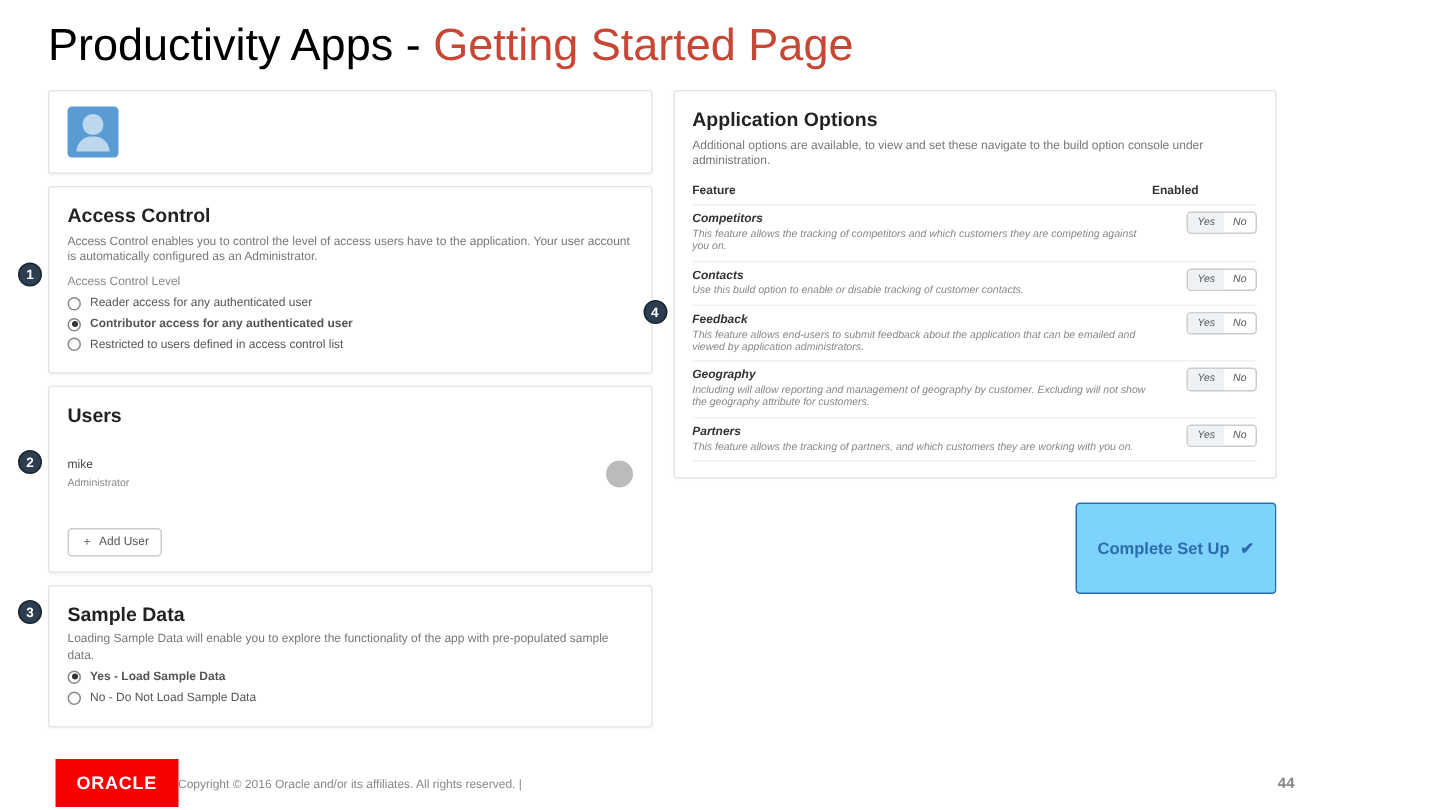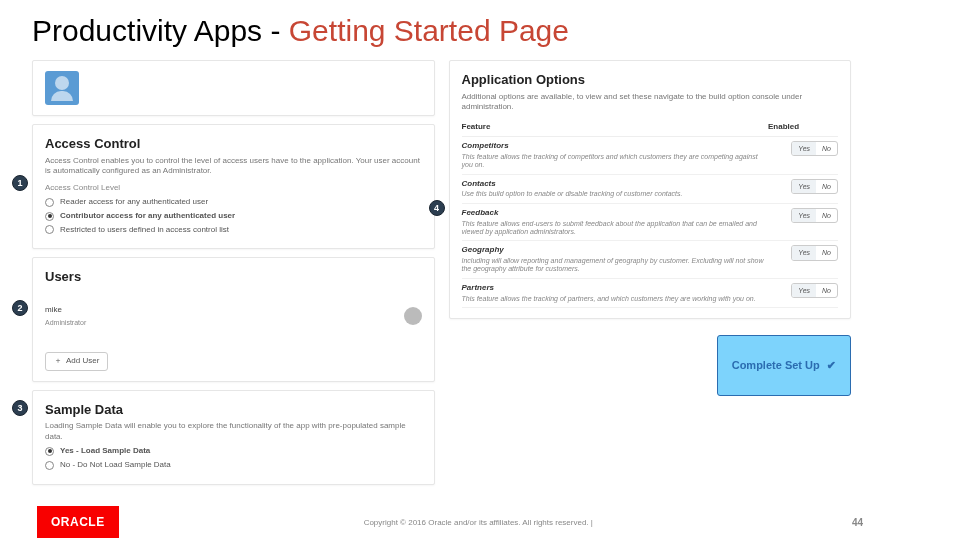--- a/index.html
+++ b/index.html
@@ -34,21 +34,21 @@
   .opts-table td.name strong { display: block; font-weight: 600; color: #333; margin-bottom: 1px; font-size: 8px; }
   .opts-table td.name span { font-size: 7px; color: #888; line-height: 1.2; display: block; }
   .toggle { display: inline-flex; border: 1px solid #ccc; border-radius: 3px; overflow: hidden; font-size: 7px; }
   .toggle span { padding: 2px 6px; }
   .toggle .yes { background: #eef2f5; }
   .toggle .no { }
   .complete-btn { display: inline-block; background: #7dd3fc; border: 1px solid #2b6cb0; color: #2b6cb0; font-weight: 600; font-size: 11px; padding: 23px 14px; border-radius: 3px; float: right; margin-top: 8px; }
   .complete-btn .check { margin-left: 4px; }
   .footer { position: absolute; left: 17px; right: 0; bottom: 0; height: 36px; display: flex; align-items: center; padding: 0 20px; }
   .oracle-badge { background: #f80000; color: #fff; font-weight: 700; font-size: 12px; letter-spacing: 0.5px; padding: 9px 14px; font-family: Arial; }
-  .copyright { flex: 1; text-align: center; font-size: 8px; color: #888; }
+  .copyright { flex: 1; text-align: left; font-size: 8px; color: #888; }
   .pagenum { margin-left: 14px; font-size: 10px; color: #888; font-weight: bold; }
 </style>
 </head>
 <body>
 <div class="slide">
 
 <div class="title">
   <span>Productivity Apps - </span><span class="red">Getting Started Page</span>
 </div>
 

